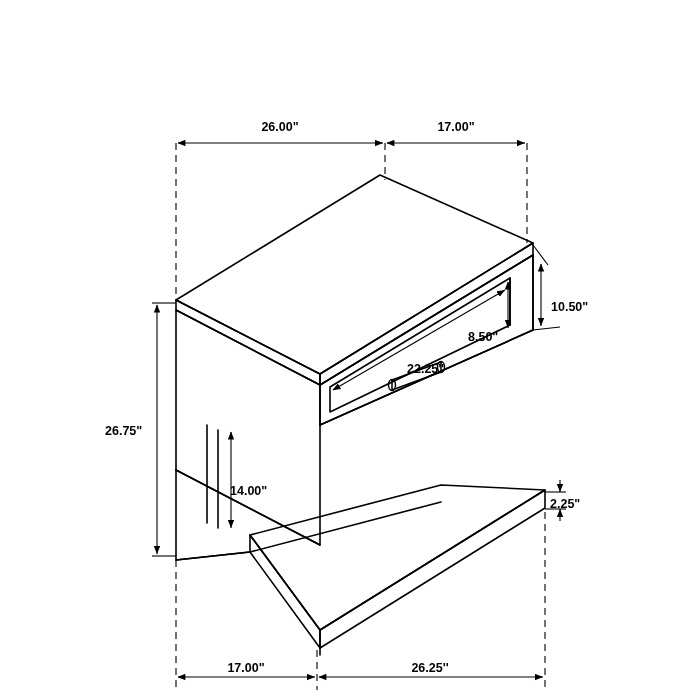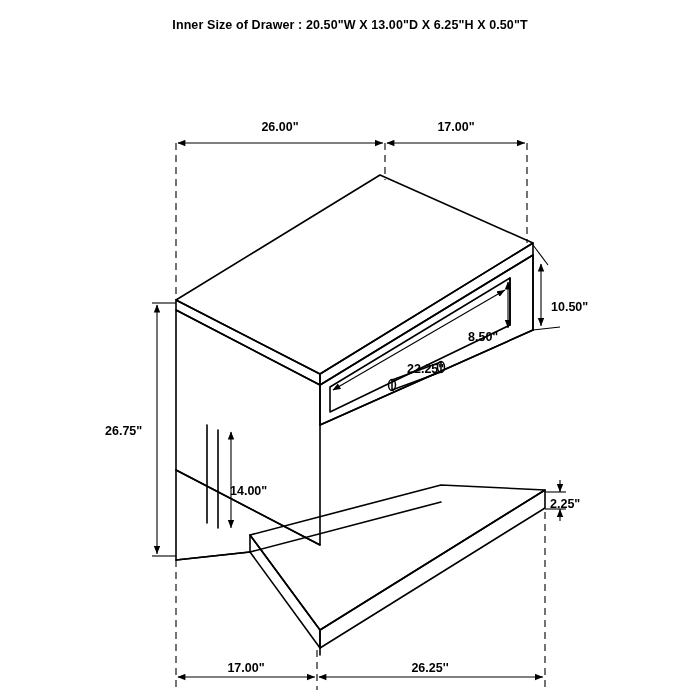--- a/index.html
+++ b/index.html
@@ -42,21 +42,20 @@
   }
   .dimlabel {
     font-size: 12.5px;
   }
 </style>
 </head>
 <body>
 
 <div id="page-root">
 
-  <div class="title">Inner Size of Drawer : 20.50"W X 13.00"D X 6.25"H X 0.50"T</div>
 
   <svg class="diagram" width="700" height="700" viewBox="0 0 700 700">
 
     <defs>
       <marker id="arrEnd" markerWidth="9" markerHeight="9" refX="8" refY="3.2" orient="auto" markerUnits="userSpaceOnUse">
         <path d="M0,0 L8,3.2 L0,6.4 z" fill="#000"></path>
       </marker>
       <marker id="arrStart" markerWidth="9" markerHeight="9" refX="0.6" refY="3.2" orient="auto" markerUnits="userSpaceOnUse">
         <path d="M8,0 L0,3.2 L8,6.4 z" fill="#000"></path>
       </marker>

